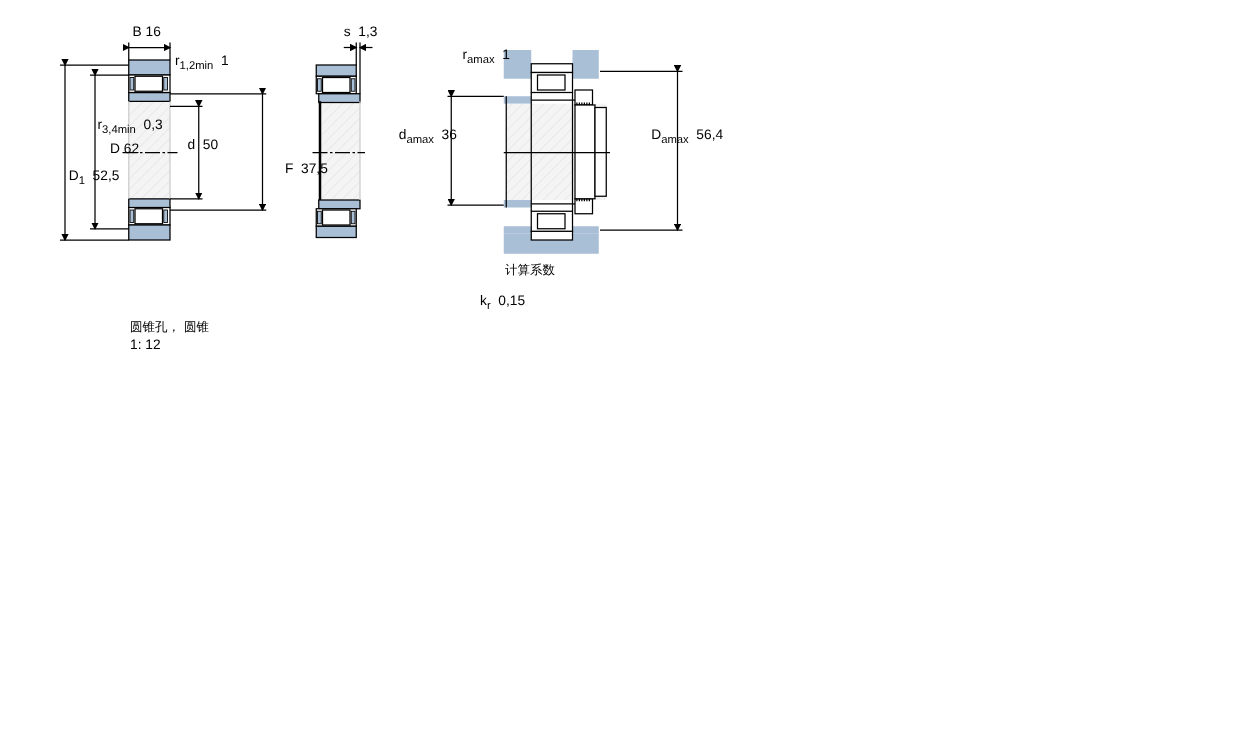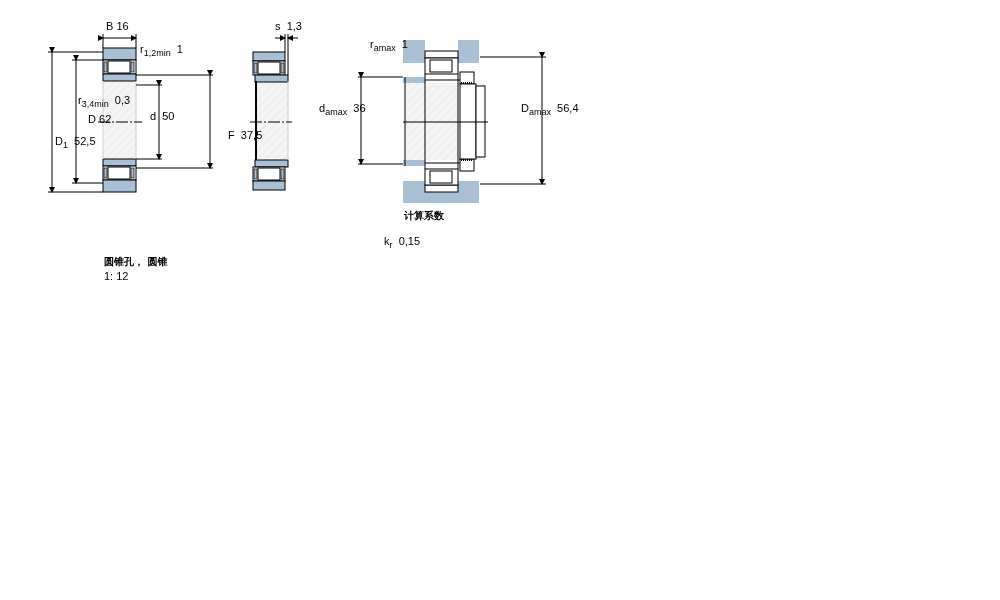--- a/index.html
+++ b/index.html
@@ -1,21 +1,21 @@
 <!DOCTYPE html>
 <html><head>
 <meta charset="utf-8">
 <style>
   html, body { margin: 0; padding: 0; background: #ffffff; }
   body { width: 1000px; height: 600px; position: relative; overflow: hidden;
          font-family: "Liberation Sans", sans-serif; color: #000; }
   svg { position: absolute; left: 0; top: 0; }
   .lbl { position: absolute; font-size: 11px; line-height: 12px; white-space: nowrap; }
   .sub { font-size: 9px; position: relative; top: 3px; }
-  .cjk { position: absolute; font-size: 10px; font-weight: bold; white-space: nowrap;
+  .cjk { position: absolute; font-size: 10px; font-weight: normal; white-space: nowrap;
          font-family: "DejaVu Sans", sans-serif; }
 </style>
 </head>
 <body>
 
 <svg width="1000" height="600" viewBox="0 0 1000 600">
   <defs>
     <pattern id="hatch" width="6" height="6" patternUnits="userSpaceOnUse" patternTransform="rotate(45)">
       <rect width="6" height="6" fill="#f4f4f4"></rect>
       <line x1="0" y1="0" x2="0" y2="6" stroke="#e2e2e2" stroke-width="1"></line>

